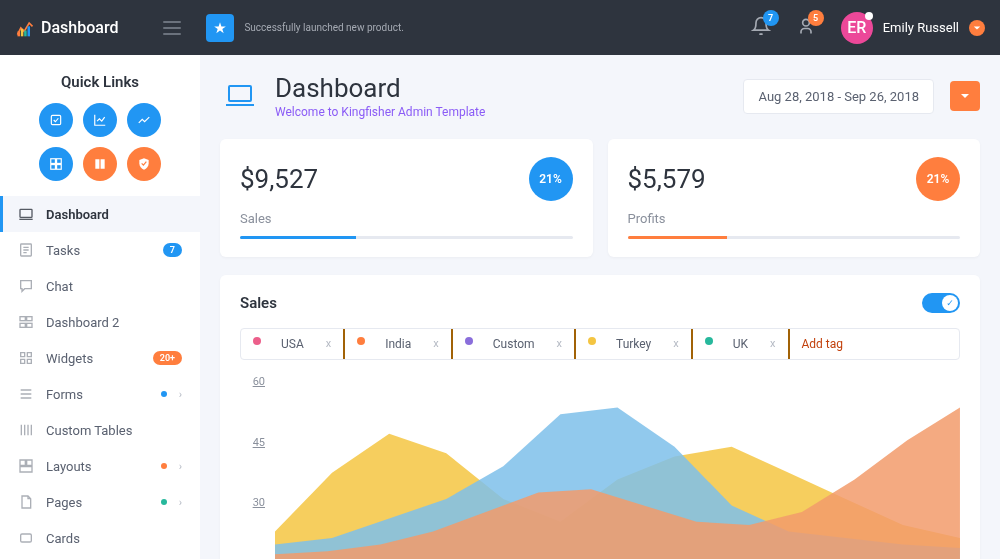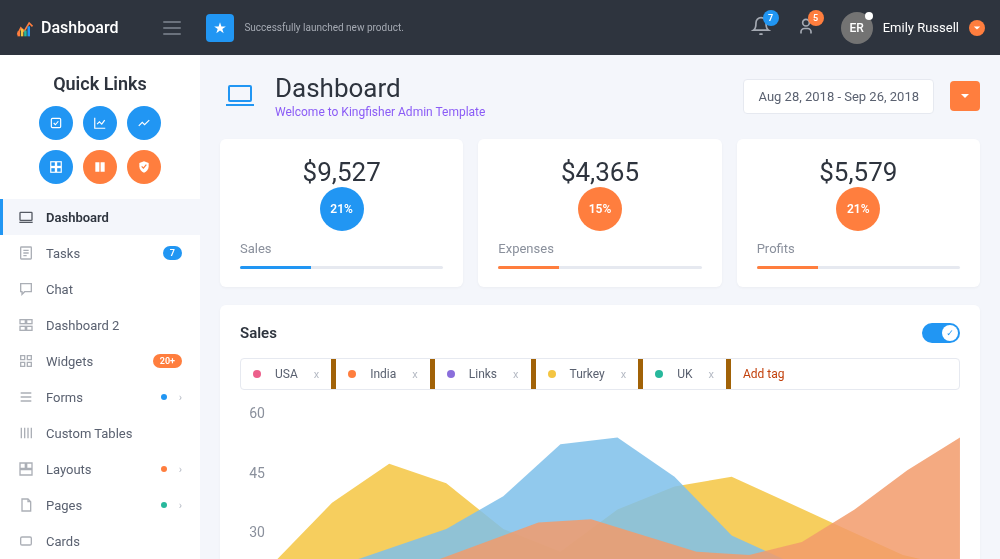--- a/index.html
+++ b/index.html
@@ -13,31 +13,31 @@
 .menu-toggle span { width: 18px; height: 2px; background: #6b727d; border-radius: 1px; }
 .announce { margin-left: 25px; display: flex; align-items: center; gap: 10px; }
 .announce-badge { width: 28px; height: 28px; background: #2196f3; border-radius: 4px; display: flex; align-items: center; justify-content: center; }
 .announce-text { color: #a5aab3; font-size: 10px; }
 .header-right { margin-left: auto; display: flex; align-items: center; gap: 25px; }
 .icon-btn { position: relative; cursor: pointer; }
 .icon-btn svg { width: 20px; height: 20px; }
 .badge-dot { position: absolute; top: -6px; right: -8px; background: #2196f3; color: #fff; font-size: 9px; font-weight: 600; width: 16px; height: 16px; border-radius: 50%; display: flex; align-items: center; justify-content: center; }
 .badge-dot.orange { background: #ff7e3e; }
 .user-area { display: flex; align-items: center; gap: 10px; cursor: pointer; }
-.avatar { width: 32px; height: 32px; background: #737373; border-radius: 50%; display: flex; align-items: center; justify-content: center; font-size: 12px; font-weight: 500; position: relative; }
+.avatar { width: 32px; height: 32px; background: #ec4899; border-radius: 50%; display: flex; align-items: center; justify-content: center; font-size: 16px; font-weight: 500; position: relative; }
 .avatar-dot { position: absolute; top: 0; right: 0; width: 8px; height: 8px; background: #fff; border-radius: 50%; }
 .user-name { font-size: 13px; }
 .chevron-down { width: 16px; height: 16px; background: #ff7e3e; border-radius: 50%; display: flex; align-items: center; justify-content: center; }
 
 
 .main-wrap { display: flex; height: calc(559px - 55px); }
 
 
 .sidebar { width: 200px; background: #fff; overflow-y: auto; }
-.quick-links-title { text-align: center; font-size: 18px; font-weight: 600; color: #2e343e; padding: 18px 0 12px; }
+.quick-links-title { text-align: center; font-size: 15px; font-weight: 600; color: #2e343e; padding: 18px 0 12px; }
 .quick-links { display: flex; flex-wrap: wrap; justify-content: center; gap: 10px; padding: 0 20px 15px; }
 .ql-btn { width: 34px; height: 34px; border-radius: 50%; display: flex; align-items: center; justify-content: center; cursor: pointer; }
 .ql-blue { background: #2196f3; }
 .ql-orange { background: #ff7e3e; }
 .nav { list-style: none; }
 .nav-item { display: flex; align-items: center; padding: 10px 18px; font-size: 13px; color: #5a6170; cursor: pointer; gap: 12px; position: relative; }
 .nav-item.active { background: #f4f6fb; color: #2e343e; font-weight: 600; border-left: 3px solid #2196f3; padding-left: 15px; }
 .nav-item.active::after { content: ''; position: absolute; right: -8px; top: 50%; transform: translateY(-50%); width: 0; height: 0; border-top: 8px solid transparent; border-bottom: 8px solid transparent; border-left: 8px solid #f4f6fb; }
 .nav-icon { width: 16px; height: 16px; opacity: 0.5; }
 .nav-item.active .nav-icon { opacity: 0.8; }
@@ -57,45 +57,45 @@
 .device-icon svg { stroke: #2196f3; }
 .page-title { font-size: 26px; font-weight: 400; color: #2e343e; }
 .page-subtitle { font-size: 12px; color: #8b5cf6; margin-top: 2px; }
 .date-picker { margin-left: auto; display: flex; align-items: center; gap: 16px; }
 .date-range { background: #fff; border: 1px solid #e6e9f0; border-radius: 4px; padding: 9px 14px; font-size: 13px; color: #5a6170; cursor: pointer; }
 .date-btn { width: 30px; height: 30px; background: #ff7e3e; border-radius: 4px; display: flex; align-items: center; justify-content: center; cursor: pointer; }
 
 
 .stats { display: flex; gap: 15px; margin-bottom: 18px; }
 .stat-card { flex: 1; background: #fff; border-radius: 6px; padding: 18px 20px; box-shadow: 0 1px 3px rgba(0,0,0,0.04); }
-.stat-top { display: flex; justify-content: flex-end; align-items: center; flex-direction: column; }
+.stat-top { display: flex; justify-content: space-between; align-items: center; }
 .stat-value { font-size: 26px; font-weight: 400; color: #2e343e; }
 .stat-pct { width: 44px; height: 44px; border-radius: 50%; display: flex; align-items: center; justify-content: center; color: #fff; font-size: 12px; font-weight: 600; }
 .stat-pct.blue { background: #2196f3; }
 .stat-pct.orange { background: #ff7e3e; }
 .stat-label { font-size: 13px; color: #8a909c; margin-top: 10px; }
 .stat-bar { height: 3px; background: #e6e9f0; border-radius: 2px; margin-top: 10px; overflow: hidden; }
 .stat-bar-fill { height: 100%; }
 .stat-bar-fill.blue { background: #2196f3; width: 35%; }
 .stat-bar-fill.orange { background: #ff7e3e; width: 30%; }
 
 
 .chart-card { background: #fff; border-radius: 6px; padding: 18px 20px; box-shadow: 0 1px 3px rgba(0,0,0,0.04); }
 .chart-header { display: flex; justify-content: space-between; align-items: center; margin-bottom: 15px; }
 .chart-title { font-size: 15px; font-weight: 600; color: #2e343e; }
 .toggle { width: 38px; height: 20px; background: #2196f3; border-radius: 10px; position: relative; cursor: pointer; }
 .toggle::after { content: '✓'; position: absolute; right: 2px; top: 2px; width: 16px; height: 16px; background: #fff; border-radius: 50%; font-size: 9px; color: #2196f3; display: flex; align-items: center; justify-content: center; }
 .tags { display: flex; gap: 0; border: 1px solid #e6e9f0; border-radius: 4px; overflow: hidden; margin-bottom: 15px; }
-.tag { display: flex; align-items: center; gap: 14px; padding: 8px 12px; font-size: 12px; color: #5a6170; border-right: 5px solid #a16207; cursor: pointer; }
+.tag { display: flex; gap: 20px; padding: 8px 12px; font-size: 12px; color: #5a6170; border-right: 2px solid #a16207; cursor: pointer; }
 .tag-dot { width: 8px; height: 8px; border-radius: 50%; }
 .tag-x { color: #b5bac4; font-size: 11px; margin-left: 2px; }
 .add-tag { padding: 8px 12px; font-size: 12px; color: #c2410c; cursor: text; flex: 1; }
 .chart-area { position: relative; height: 200px; }
 .y-axis { position: absolute; left: 0; top: 0; height: 100%; display: flex; flex-direction: column; justify-content: space-between; padding-bottom: 5px; }
-.y-tick { font-size: 14px; color: #8a909c; text-align: right; width: 25px; }
+.y-tick { font-size: 11px; color: #8a909c; text-align: right; width: 25px; text-decoration: underline; }
 .chart-svg { position: absolute; left: 35px; right: 0; top: 0; bottom: 0; }
 </style>
 </head>
 <body>
 
 <div class="header">
   <div class="logo">
     <svg class="logo-icon" viewBox="0 0 24 24">
       <path d="M3 20 L7 12 L11 16 L17 6 L21 10" stroke="#ff7e3e" stroke-width="2" fill="none"></path>
       <rect x="3" y="16" width="3" height="6" fill="#ff7e3e"></rect>
@@ -294,30 +294,20 @@
       <div class="stat-value">$9,527</div>
       <div class="stat-pct blue">21%</div>
     </div>
     <div class="stat-label">Sales</div>
     <div class="stat-bar">
             <div class="stat-bar-fill blue"></div>
           </div>
         </div>
         <div class="stat-card">
     <div class="stat-top">
-      <div class="stat-value">$4,365</div>
-      <div class="stat-pct orange">15%</div>
-    </div>
-    <div class="stat-label">Expenses</div>
-    <div class="stat-bar">
-            <div class="stat-bar-fill orange"></div>
-          </div>
-        </div>
-        <div class="stat-card">
-    <div class="stat-top">
       <div class="stat-value">$5,579</div>
       <div class="stat-pct orange">21%</div>
     </div>
     <div class="stat-label">Profits</div>
     <div class="stat-bar">
             <div class="stat-bar-fill orange"></div>
           </div>
         </div>
       </div>
 
@@ -332,21 +322,21 @@
             <span>USA</span>
             <span class="tag-x">x</span>
           </div>
           <div class="tag">
             <span class="tag-dot" style="background:#ff7e3e"></span>
             <span>India</span>
             <span class="tag-x">x</span>
           </div>
           <div class="tag">
             <span class="tag-dot" style="background:#8a6edb"></span>
-            <span>Links</span>
+            <span>Custom</span>
             <span class="tag-x">x</span>
           </div>
           <div class="tag">
             <span class="tag-dot" style="background:#f4c542"></span>
             <span>Turkey</span>
             <span class="tag-x">x</span>
           </div>
           <div class="tag">
             <span class="tag-dot" style="background:#27b89c"></span>
             <span>UK</span>

